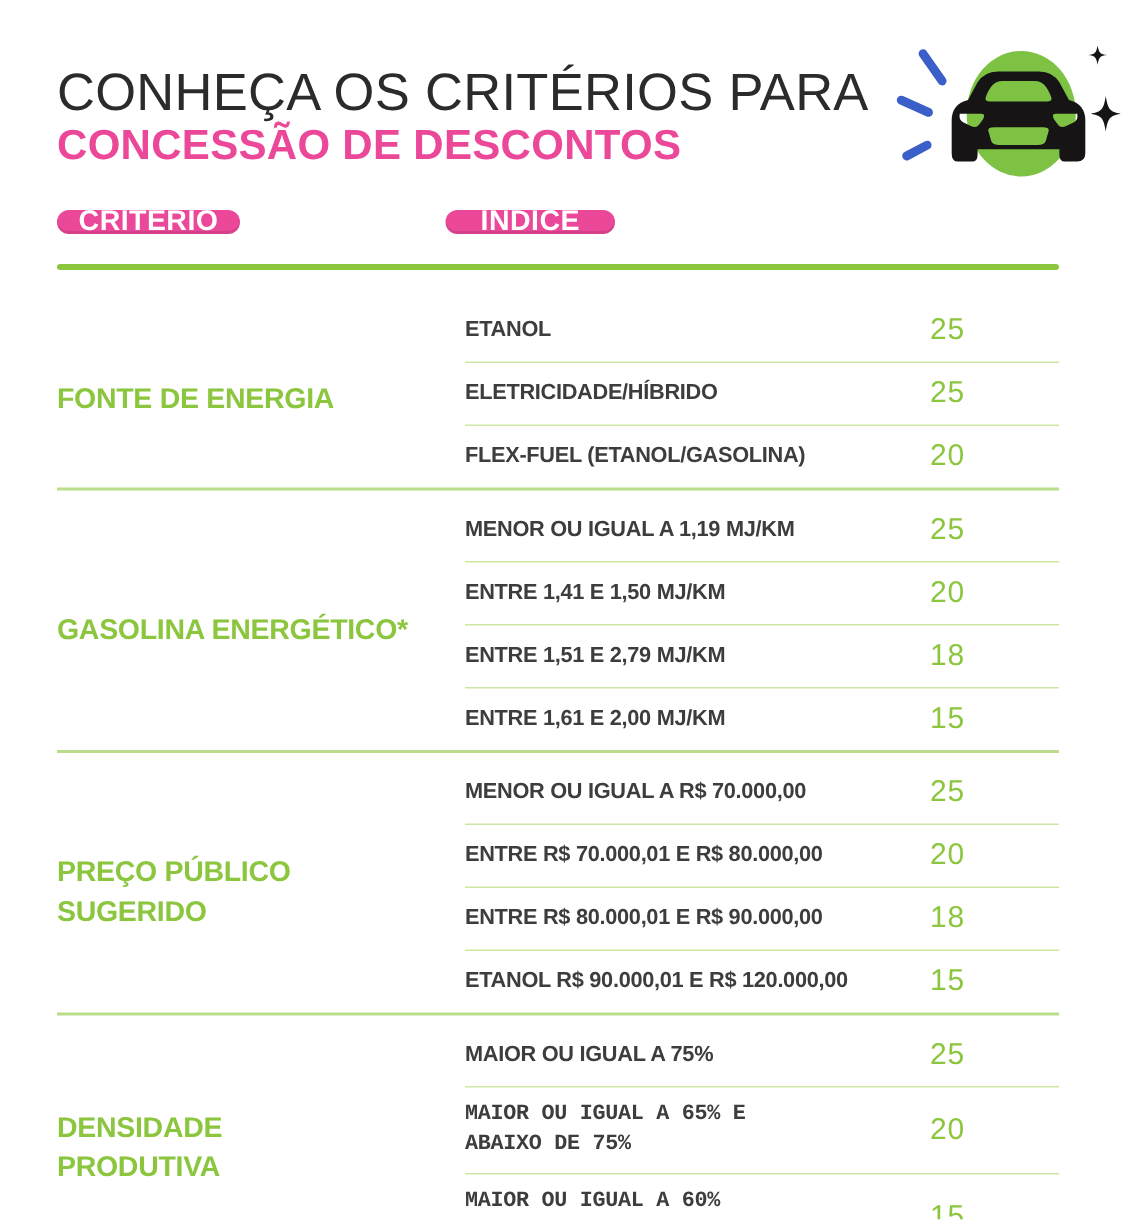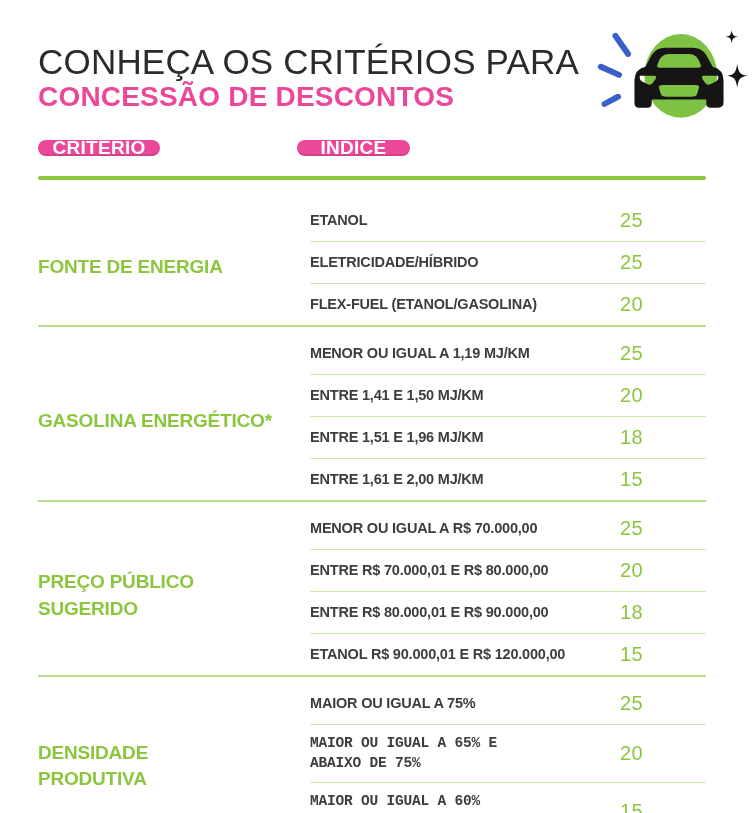--- a/index.html
+++ b/index.html
@@ -146,21 +146,21 @@
       <div class="indice">MENOR OU IGUAL A 1,19 MJ/KM</div>
       <div class="pontos">25</div>
     </div>
 
     <div class="row">
       <div class="indice">ENTRE 1,41 E 1,50 MJ/KM</div>
       <div class="pontos">20</div>
     </div>
 
     <div class="row">
-      <div class="indice">ENTRE 1,51 E 1,96 MJ/KM</div>
+      <div class="indice">ENTRE 1,51 E 2,79 MJ/KM</div>
       <div class="pontos">18</div>
     </div>
 
     <div class="row">
       <div class="indice">ENTRE 1,61 E 2,00 MJ/KM</div>
       <div class="pontos">15</div>
     </div>
   </div>
     </div>
 

